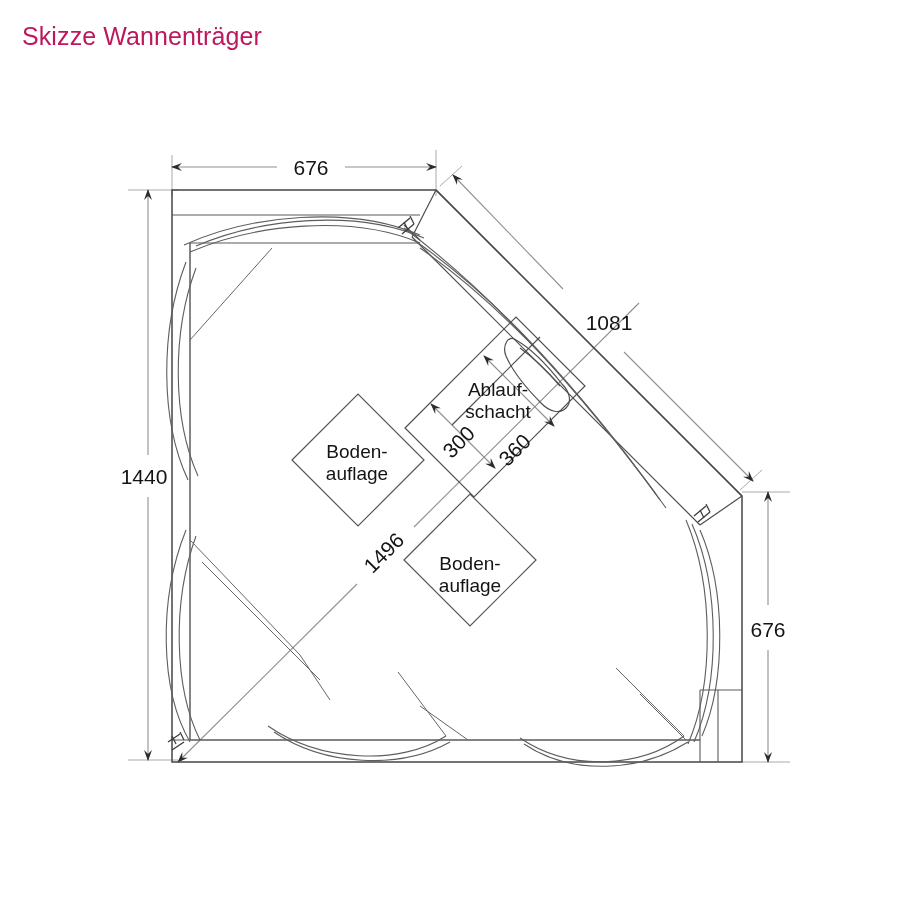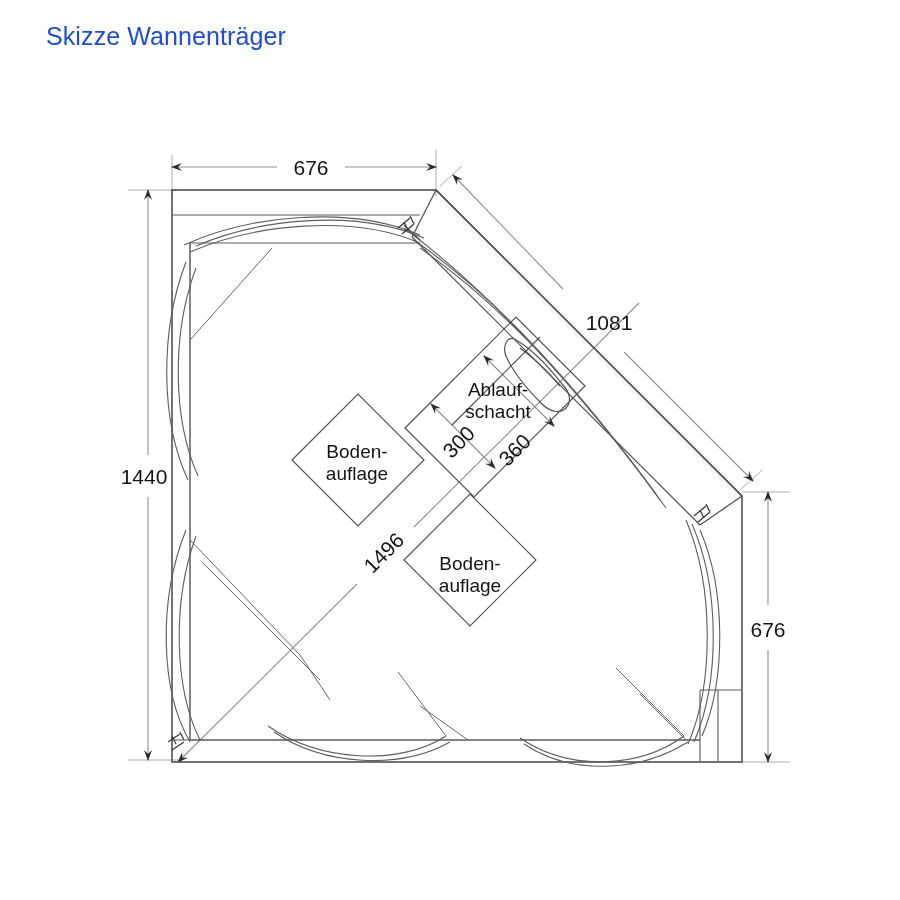--- a/index.html
+++ b/index.html
@@ -22,23 +22,22 @@
     height: 900px;
     background: #ffffff;
   }
   #page-title {
     position: absolute;
     left: 22px;
     top: 22px;
     font-size: 25px;
     font-weight: 400;
     letter-spacing: 0.1px;
-    color: #1d4ed8;
+    color: #be185d;
     white-space: nowrap;
-    margin-left: 24px;
   }
   #drawing-svg {
     position: absolute;
     left: 0;
     top: 0;
     width: 900px;
     height: 900px;
     display: block;
   }
   .dim-text {

